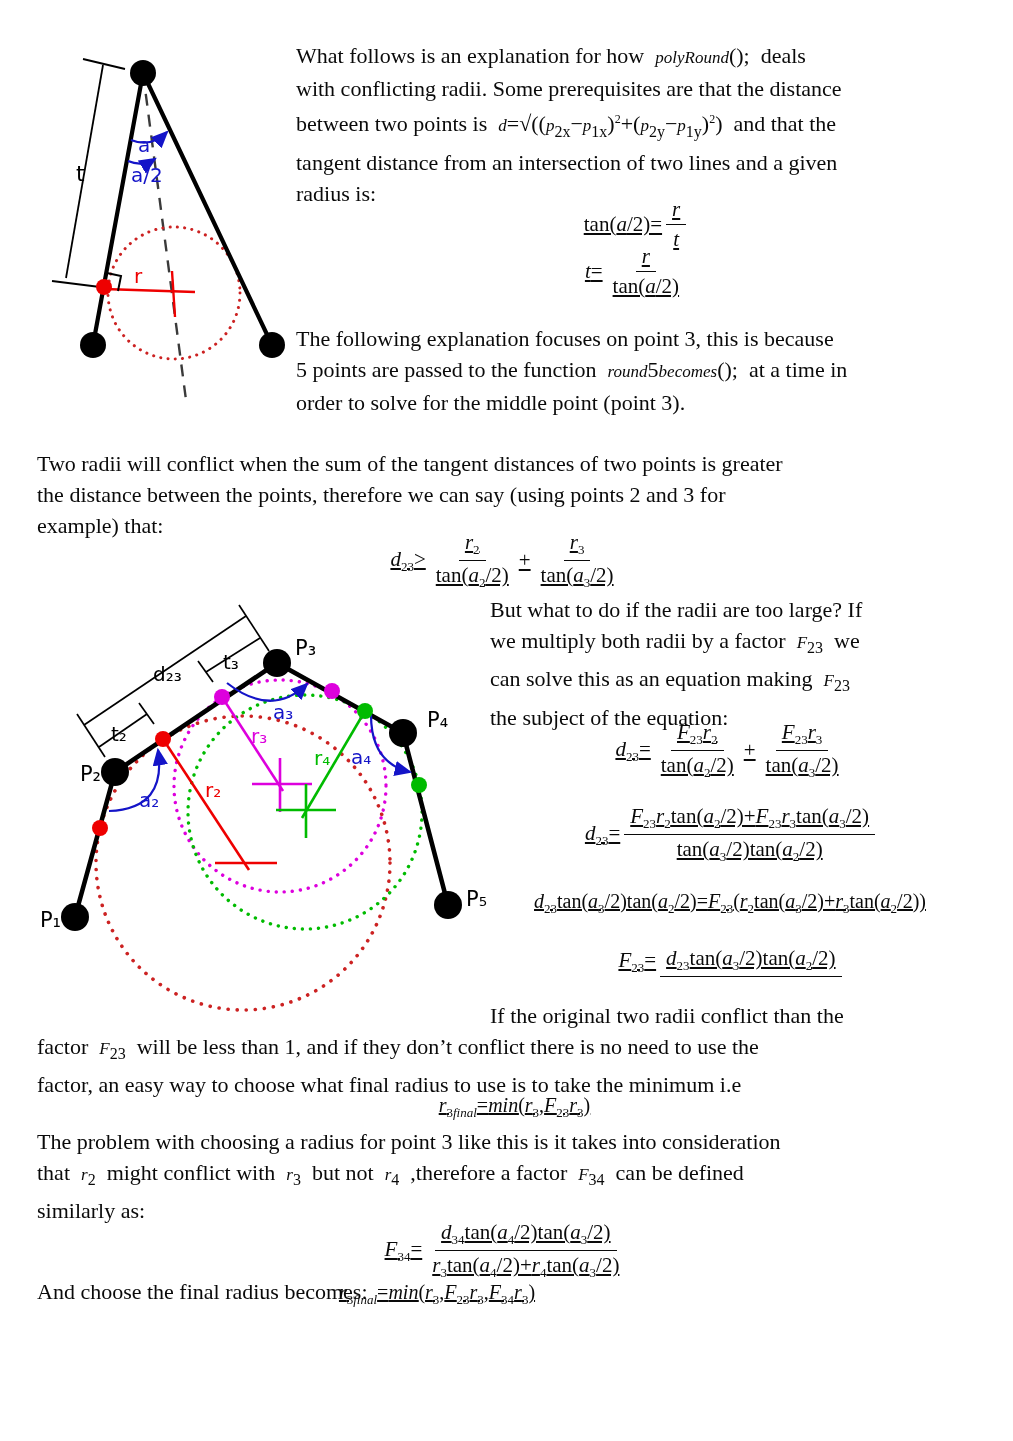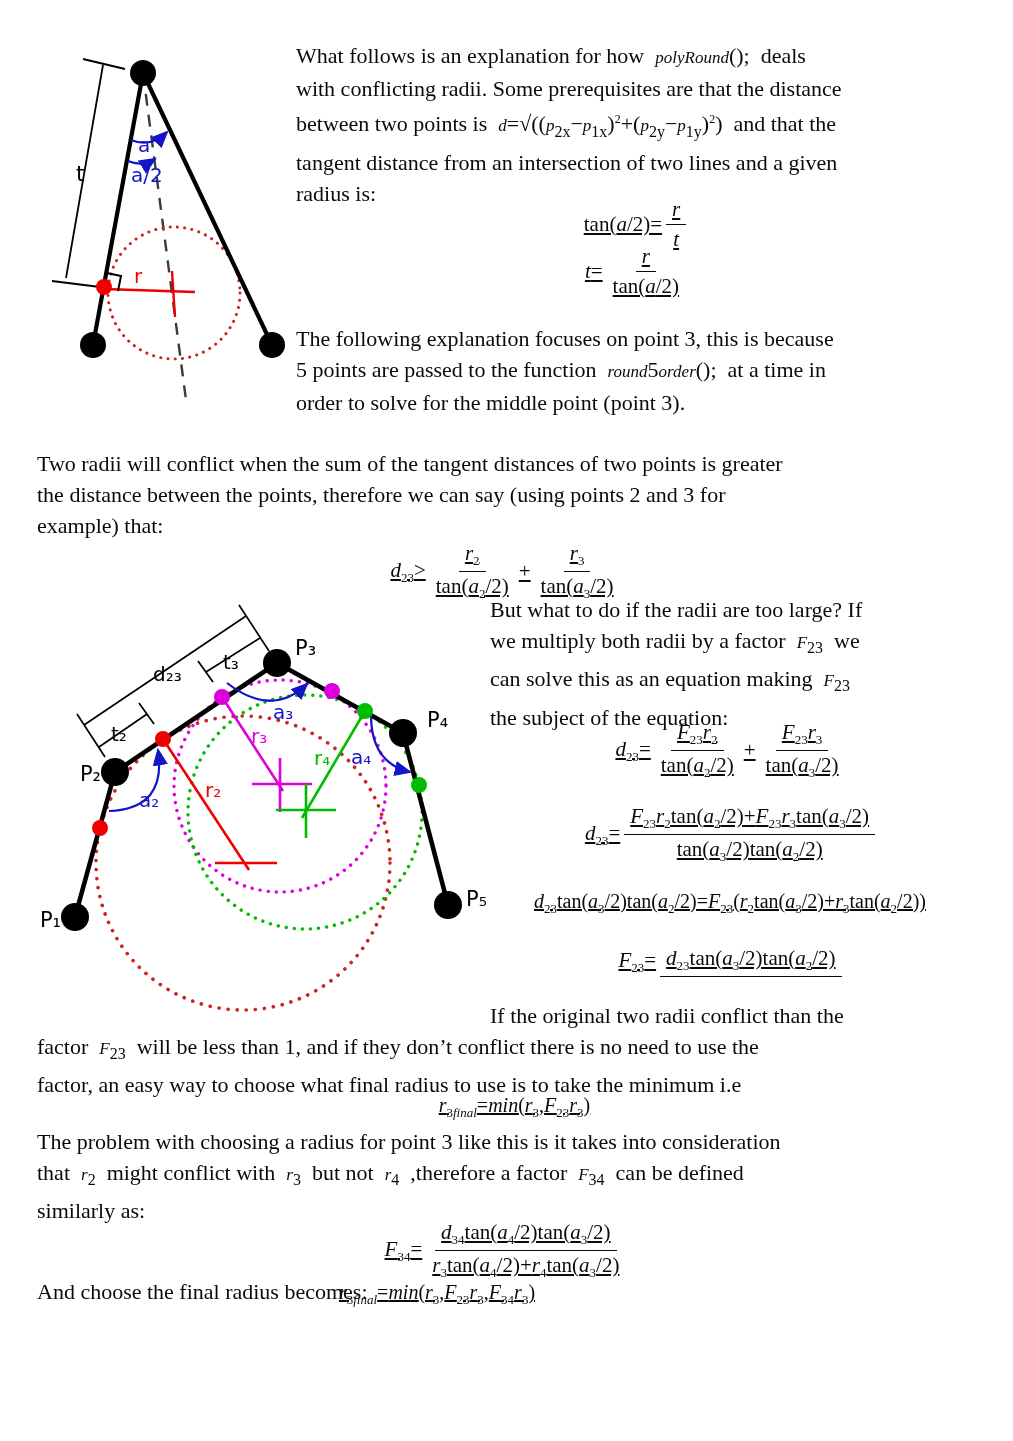--- a/index.html
+++ b/index.html
@@ -73,25 +73,25 @@
 </div>
 
 <div class="formula" style="left:550px;top:244px;width:170px">
   <span class="mexp"><i>t</i>=</span>
   <span class="frac">
     <span class="num"><i>r</i></span>
     <span class="den">tan(<i>a</i>/2)</span>
   </span>
 </div>
 
-<div class="para" style="left:296px;top:323px;width:700px">The following explanation focuses on point 3, this is because<br>5 points are passed to the function&nbsp; <i>round</i>5<i>order</i>();&nbsp; at a time in<br>order to solve for the middle point (point 3).</div>
+<div class="para" style="left:296px;top:323px;width:700px">The following explanation focuses on point 3, this is because<br>5 points are passed to the function&nbsp; <i>round</i>5<i>becomes</i>();&nbsp; at a time in<br>order to solve for the middle point (point 3).</div>
 
 <div class="para" style="left:37px;top:448px;width:950px">Two radii will conflict when the sum of the tangent distances of two points is greater<br>the distance between the points, therefore we can say (using points 2 and 3 for<br>example) that:</div>
 
-<div class="formula" style="left:325px;top:541px;width:360px">
+<div class="formula" style="left:325px;top:530px;width:360px">
   <span class="mexp"><i>d</i><sub>23</sub>&gt;</span>
   <span class="frac">
     <span class="num"><i>r</i><sub>2</sub></span>
     <span class="den">tan(<i>a</i><sub>2</sub>/2)</span>
   </span>
   <span class="mexp">+</span>
   <span class="frac">
     <span class="num"><i>r</i><sub>3</sub></span>
     <span class="den">tan(<i>a</i><sub>3</sub>/2)</span>
   </span>

